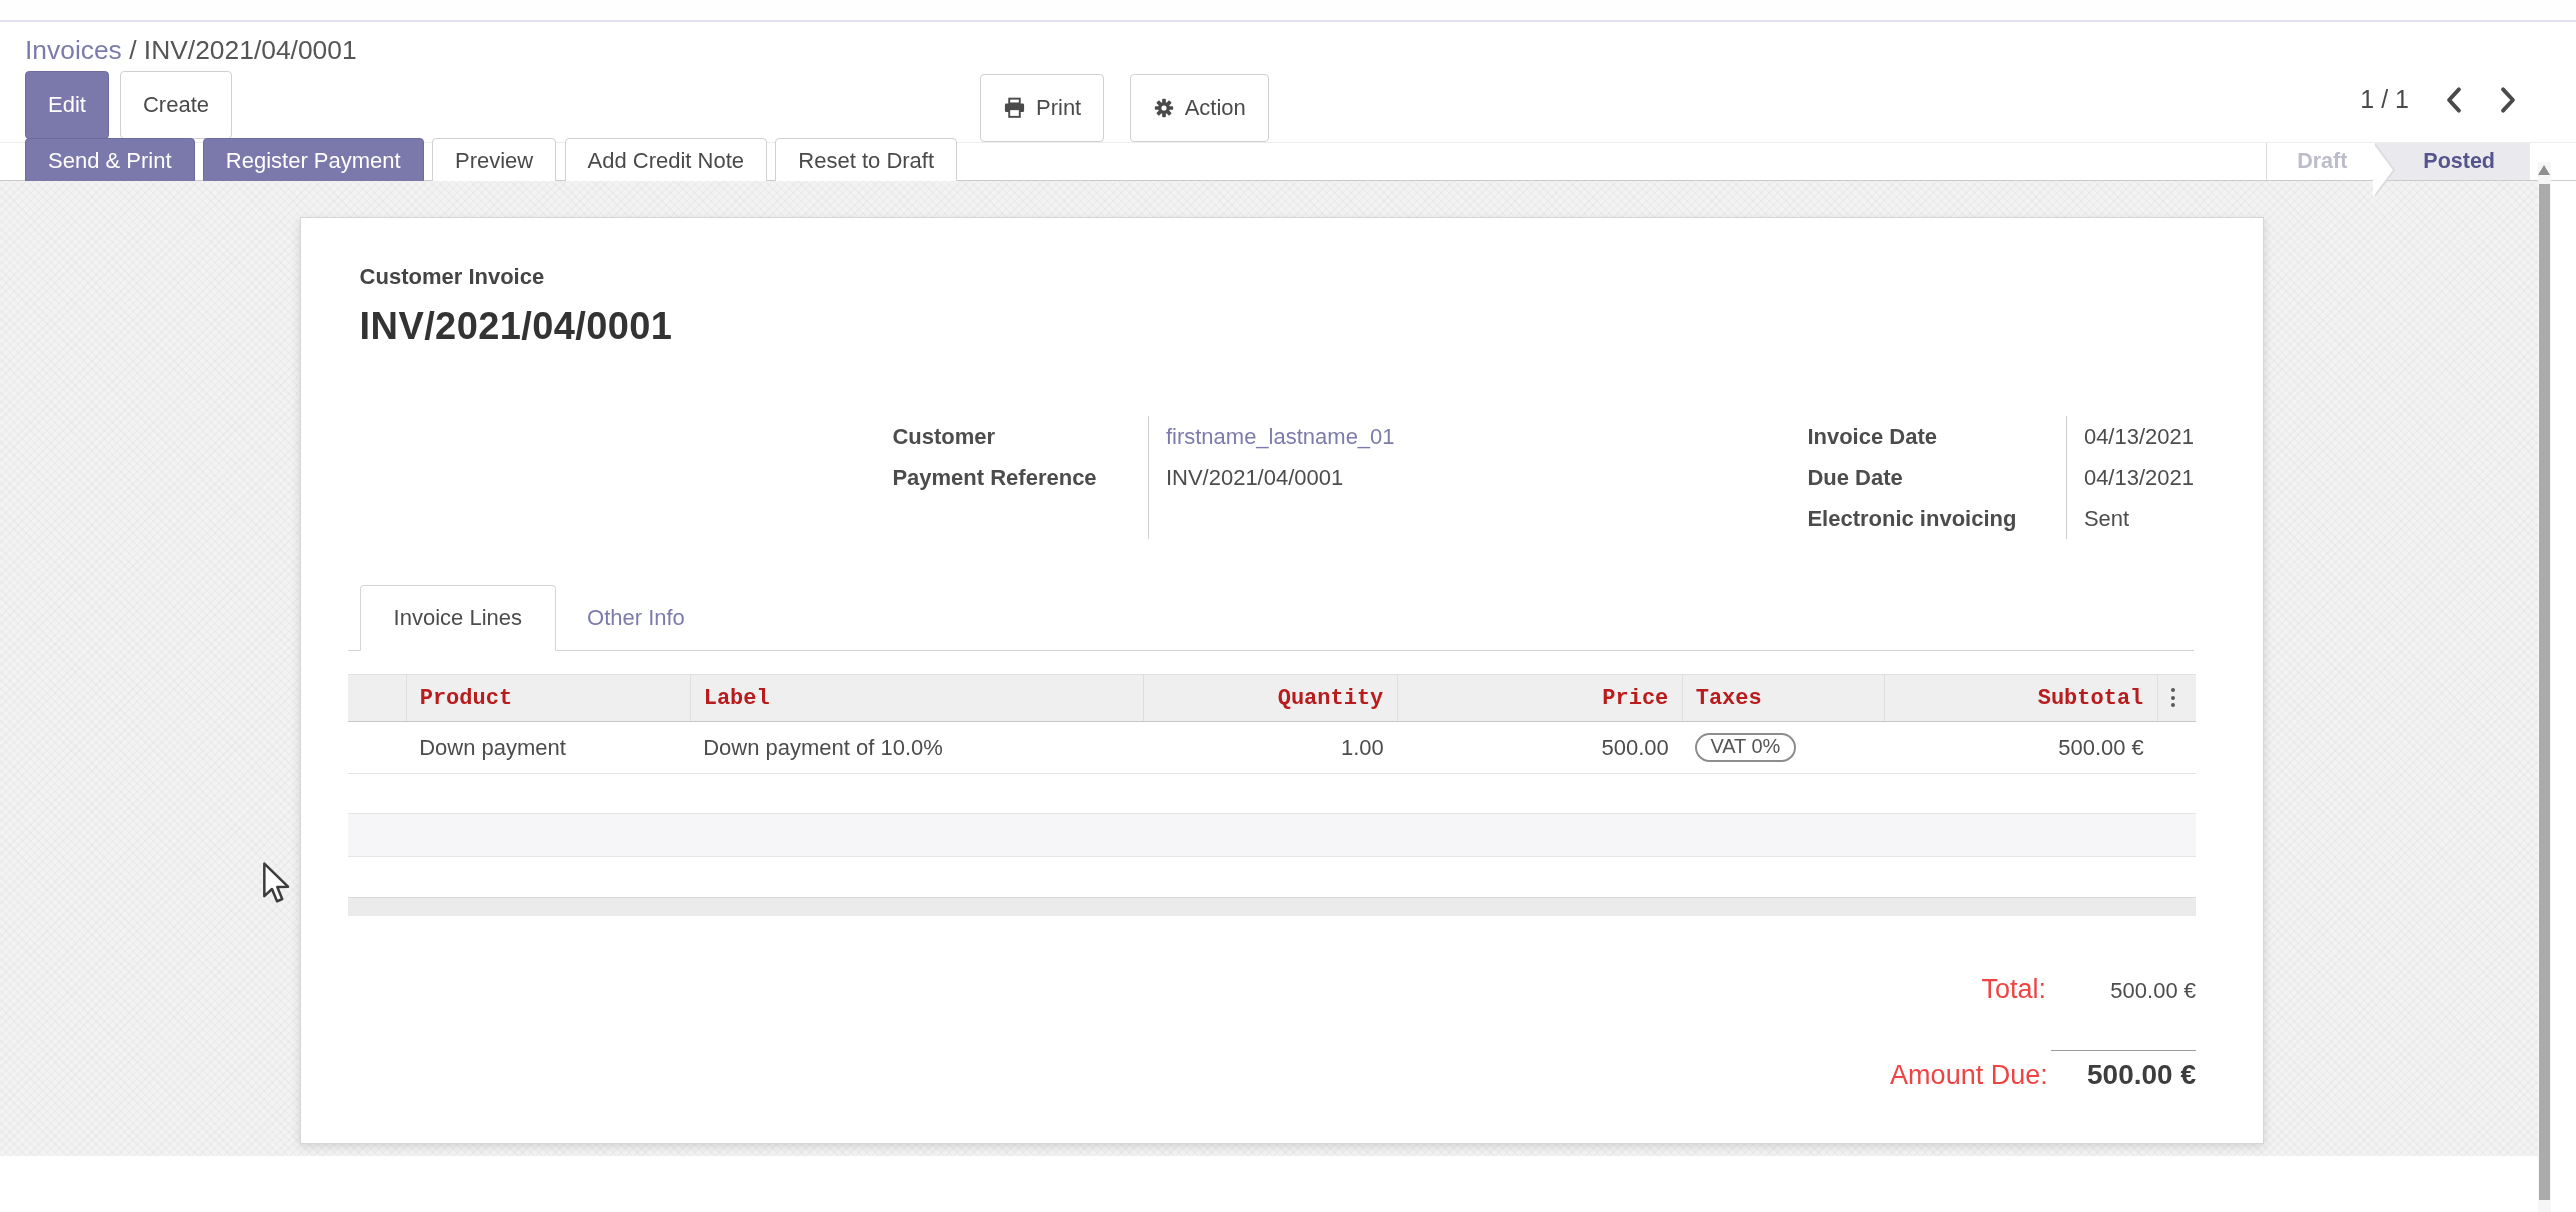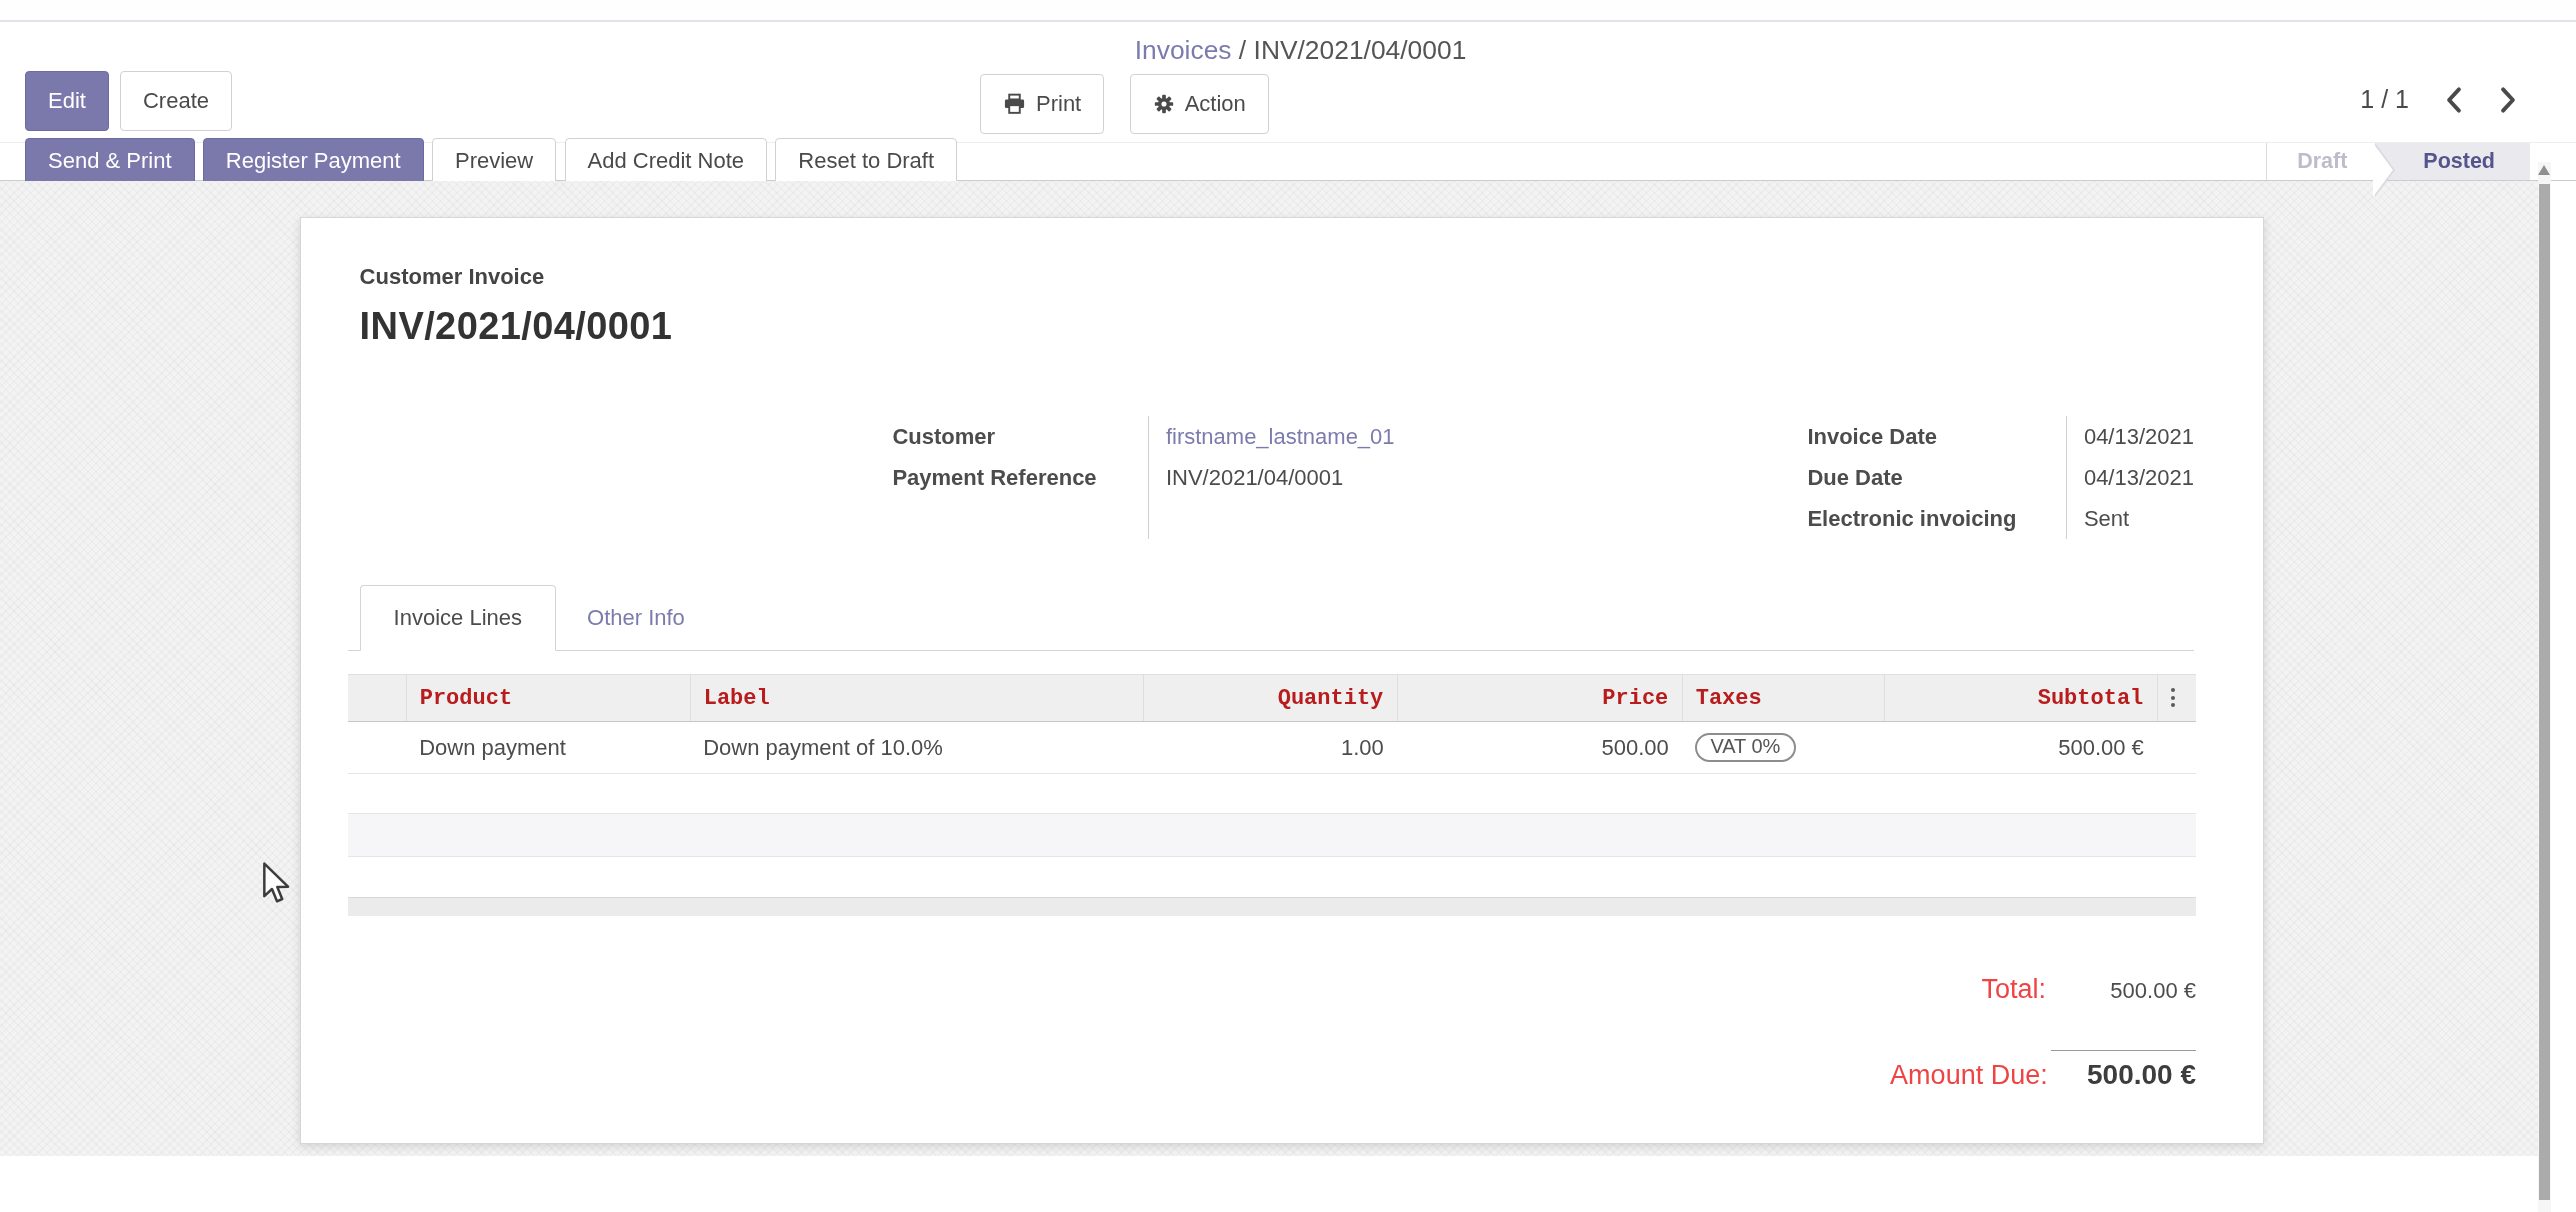--- a/index.html
+++ b/index.html
@@ -7,29 +7,29 @@
   body {
     width:2576px; height:1212px; background:#ffffff;
     font-family:"Liberation Sans", sans-serif; color:#4c4c4c;
     position:relative; overflow:hidden;
   }
 
   
   .topbar { height:21.5px; background:#fefefe; border-bottom:2.5px solid #e2e2ef; }
 
   
-  .breadcrumb-row { padding:13.2px 0 5px 25px; font-size:26.4px; background:#fff;text-align:center; }
+  .breadcrumb-row { padding:13.2px 0 5px 25px; font-size:26.4px; background:#fff; }
   .bc-link { color:#7c7bad; cursor:pointer; }
   .bc-sep, .bc-current { color:#555; }
 
   
   .btn-row { position:relative; height:71px; padding-left:25px; background:#fff; }
   .btn {
     display:inline-flex; align-items:center; gap:10px;
-    font-size:22px; padding:0 22px; height:60px; margin-right:7.4px;
+    font-size:22px; padding:0 22px; height:68px; margin-right:7.4px;
     border:0.8px solid #d0d0d0; border-radius:4.1px; background:#fff; color:#4a4a4a; cursor:pointer;
   }
   .btn.primary { background:#7b79ac; border-color:#6c6a9e; color:#fff; }
   .center-btns { position:absolute; left:980px; top:3.3px; display:flex; gap:18px; }
   .pager { position:absolute; right:59px; top:3.3px; height:52px; display:flex; align-items:center; gap:36px; font-size:25px; color:#4a4a4a; }
   .pager-chevron { cursor:pointer; display:flex; align-items:center; }
 
   
   .status-row {
     position:relative; height:39px; background:#fff;

